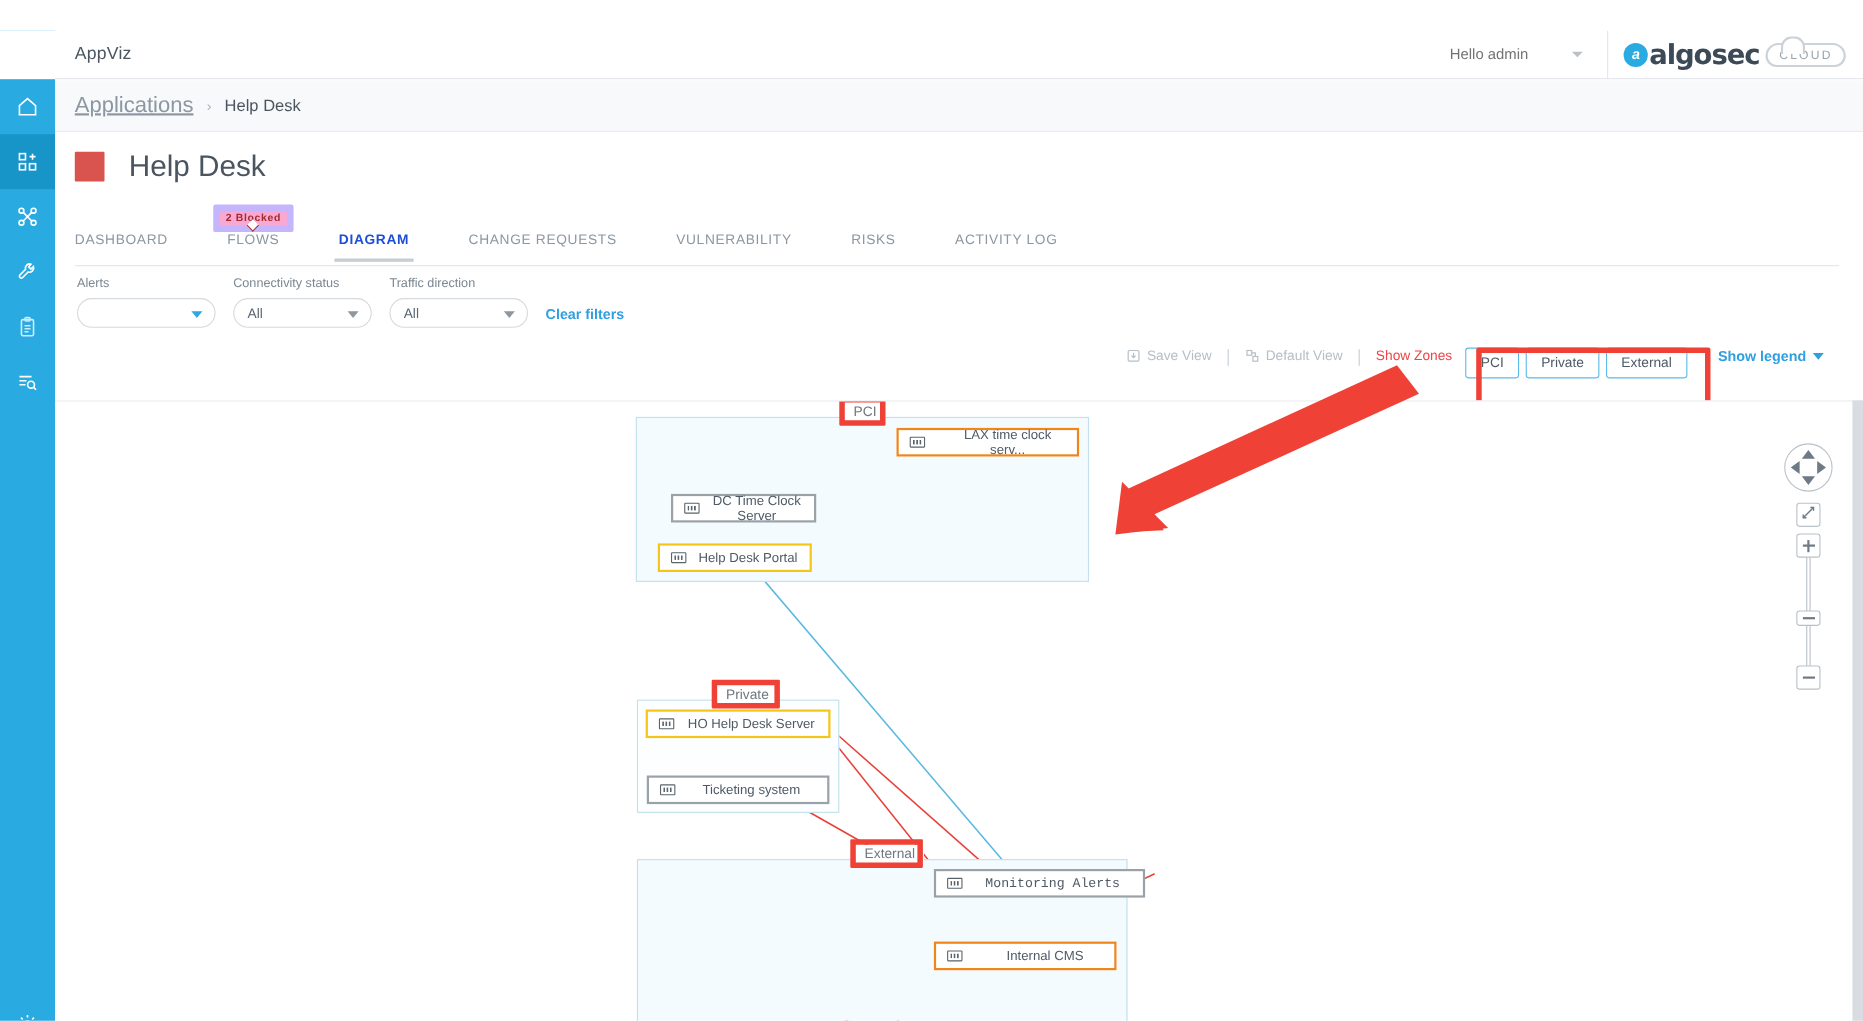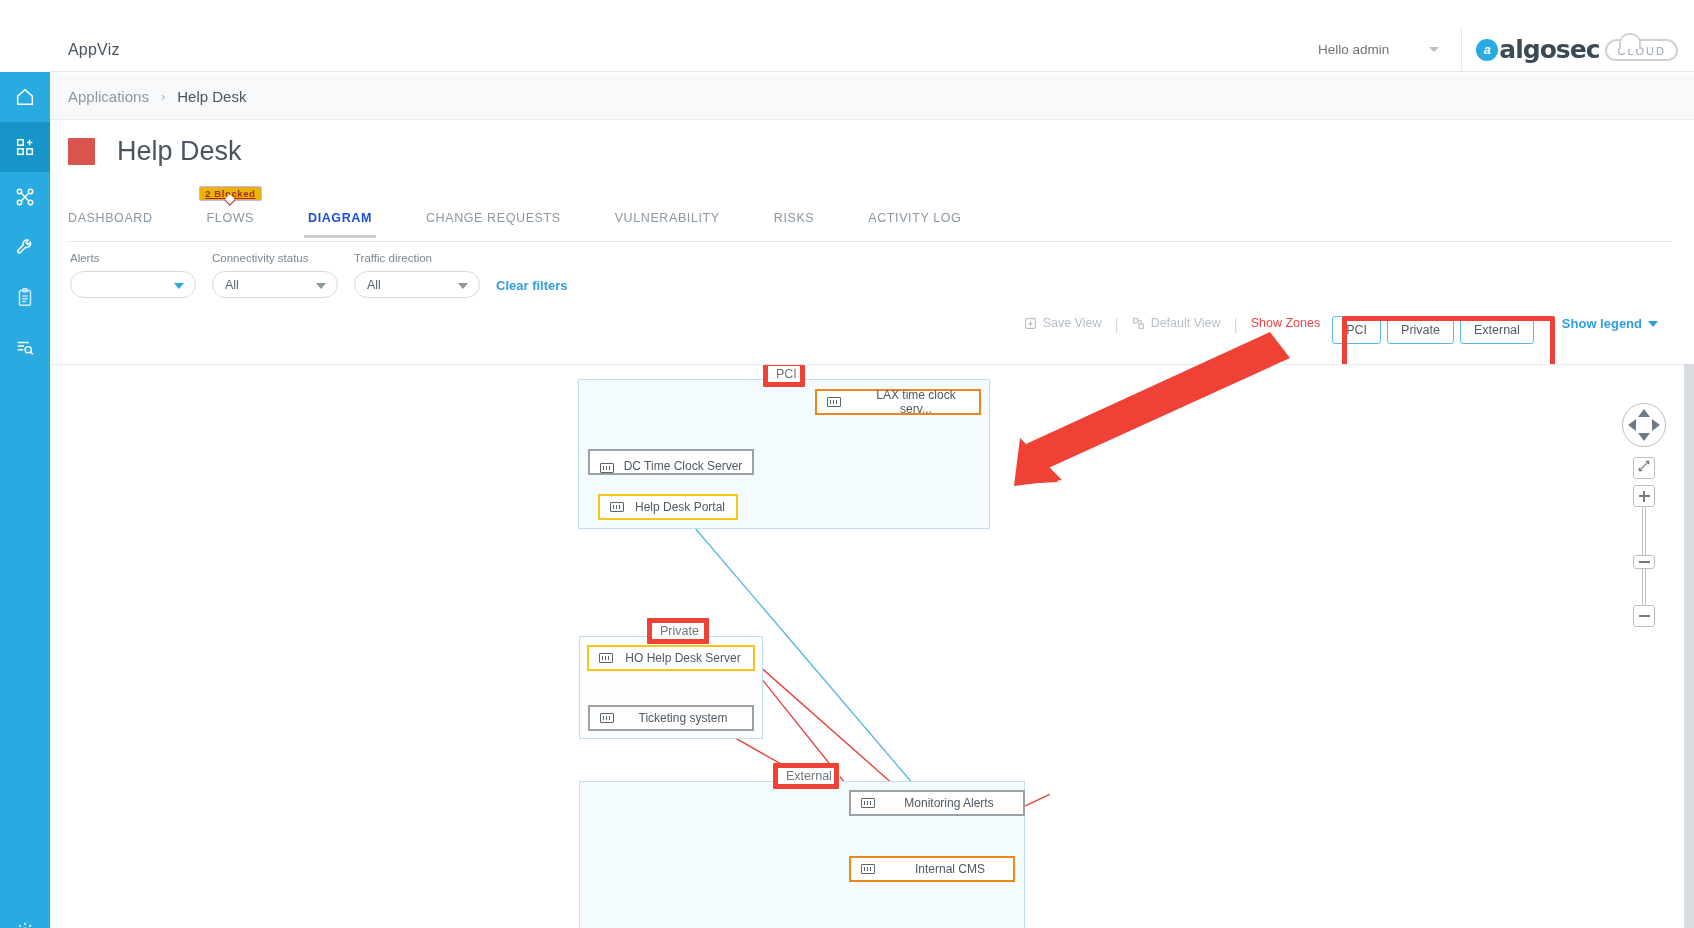--- a/index.html
+++ b/index.html
@@ -69,21 +69,21 @@
     width: 18px; height: 14px; border: 2px solid #ccd2d8;
     border-bottom: none; border-radius: 10px 10px 0 0; background: #fff;
   }
 
   
   .breadcrumb {
     position: absolute; left: 50px; top: 45px; right: 0; height: 47px;
     background: #f7f9fb; border-bottom: 1px solid #e8ecef;
     display: flex; align-items: center; padding-left: 18px;
   }
-  .crumb-root { font-size: 15px; color: #8b97a2; cursor: pointer; }
+  .crumb-root { font-size: 20px; color: #8b97a2; cursor: pointer; text-decoration: underline; }
   .crumb-sep { margin: 0 12px; color: #a9b3bc; font-size: 13px; }
   .crumb-leaf { font-size: 15px; color: #4a5560; }
 
   
   .page-head { position: absolute; left: 68px; top: 108px; display: flex; align-items: center; }
   .app-swatch { width: 27px; height: 27px; background: #d9534f; border-radius: 1px; }
   .page-title { margin-left: 22px; font-size: 27px; color: #4a5560; font-weight: 400; }
 
   
   .tabs {
@@ -96,23 +96,23 @@
     color: #8b97a2; padding: 3px 0 12px 0; margin-right: 54px;
     cursor: pointer; white-space: nowrap;
   }
   .tab.active { color: #1d4ed8; font-weight: bold; }
   .tab.active::after {
     content: ""; position: absolute; left: -4px; right: -4px; bottom: -1px;
     height: 3px; background: #c8cdd2;
   }
   .badge-blocked {
     position: absolute; left: 50%; transform: translateX(-50%);
-    top: -22px; background: #eab308; color: #a32b2b;
-    border: 1px solid #c4b5fd; border-radius: 2px;
-    font-size: 9.5px; padding: 1px 5px; white-space: nowrap; font-weight: bold; text-decoration: underline;
+    top: -22px; background: #f9a8d4; color: #a32b2b;
+    border: 6px solid #c4b5fd; border-radius: 2px;
+    font-size: 9.5px; padding: 1px 5px; white-space: nowrap; font-weight: bold;
   }
   .badge-blocked::after {
     content: ""; position: absolute; left: 50%; bottom: -4px; margin-left: -4px;
     width: 7px; height: 7px; background: #fff;
     border-right: 1px solid #a32b2b; border-bottom: 1px solid #a32b2b;
     transform: rotate(45deg);
   }
 
   
   .filters { position: absolute; left: 70px; top: 224px; display: flex; align-items: flex-end; }
@@ -464,21 +464,21 @@
     </svg>
 
     <div class="zone" style="left:528px; top:14px; width:412px; height:150px;"></div>
     <div class="zone-label" style="left:718px; top:1px;">PCI</div>
     <div class="zone-label-hl" style="left:713px; top:-4px; width:42px; height:26px;"></div>
 
     <div class="node orange" style="left:765px; top:24px; width:166px;">
       <span class="node-ico"></span>
       <span class="node-label">LAX time clock serv...</span>
     </div>
-    <div class="node" style="left:538px; top:84px; width:166px;align-items:flex-end;">
+    <div class="node" style="left:560px; top:84px; width:132px;">
       <span class="node-ico"></span>
       <span class="node-label">DC Time Clock Server</span>
     </div>
     <div class="node yellow" style="left:548px; top:129px; width:140px;">
       <span class="node-ico"></span>
       <span class="node-label">Help Desk Portal</span>
     </div>
 
     <div class="zone plain" style="left:529px; top:271px; width:184px; height:103px;"></div>
     <div class="zone-label" style="left:602px; top:258px;">Private</div>
@@ -490,21 +490,21 @@
     </div>
     <div class="node" style="left:538px; top:340px; width:166px;">
       <span class="node-ico"></span>
       <span class="node-label">Ticketing system</span>
     </div>
 
     <div class="zone" style="left:529px; top:416px; width:446px; height:200px;"></div>
     <div class="zone-label" style="left:728px; top:403px;">External</div>
     <div class="zone-label-hl" style="left:723px; top:398px; width:66px; height:26px;"></div>
 
-    <div class="node" style="left:799px; top:425px; width:176px;">
+    <div class="node" style="left:799px; top:425px; width:192px;font-family:Liberation Mono, monospace;">
       <span class="node-ico"></span>
       <span class="node-label">Monitoring Alerts</span>
     </div>
     <div class="node orange" style="left:799px; top:491px; width:166px;">
       <span class="node-ico"></span>
       <span class="node-label">Internal CMS</span>
     </div>
   </div>
 
   <svg class="big-arrow" viewBox="0 0 290 180">

